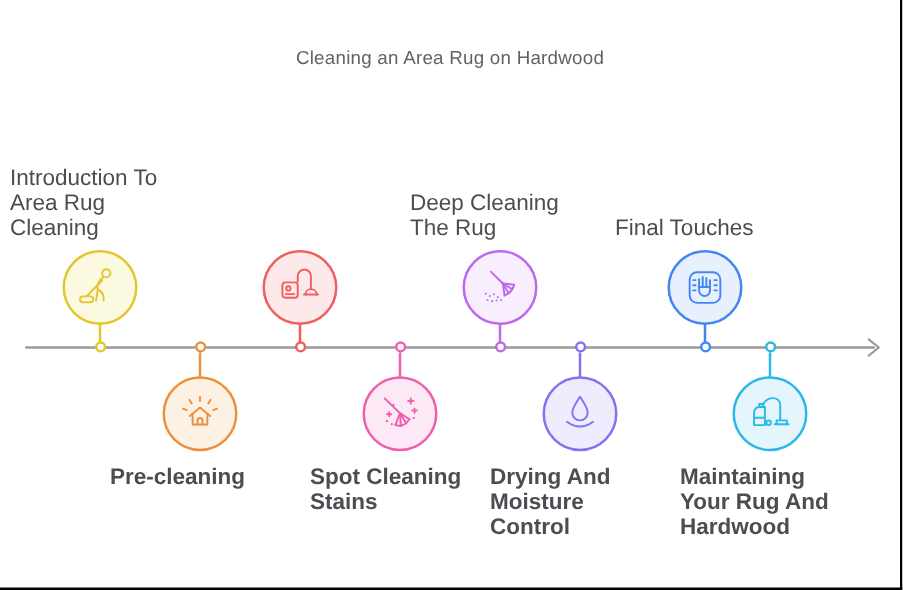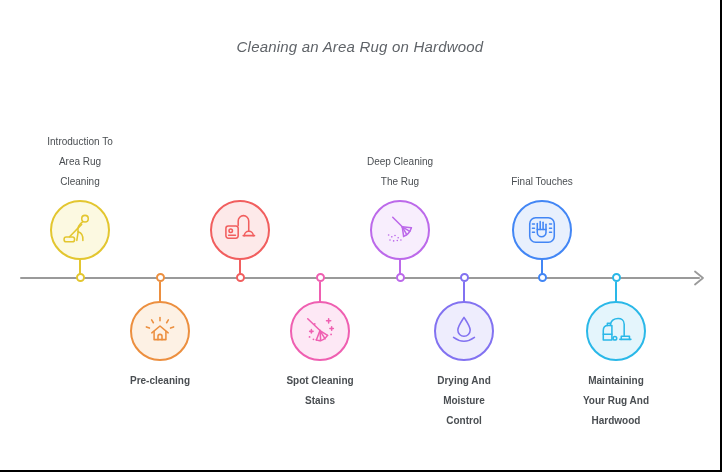--- a/index.html
+++ b/index.html
@@ -14,21 +14,20 @@
     overflow: hidden;
     font-family: "Liberation Sans", "DejaVu Sans", sans-serif;
   }
   .title {
     position: absolute;
     top: 38px; left: 0; right: 0;
     text-align: center;
     font-size: 15px;
     color: var(--title-text, #5f6368);
     letter-spacing: 0.2px;
-    font-style: italic;
   }
   
   .tl-line {
     position: absolute;
     left: 20px; top: 277px;
     width: 680px; height: 2px;
     background: var(--timeline, #9a9a9a);
     border-radius: 1px;
   }
   .tl-arrow {
@@ -36,22 +35,21 @@
     left: 693px; top: 270px;
     width: 12px; height: 16px;
     stroke: var(--timeline, #9a9a9a);
     stroke-width: 1.8; fill: none;
     stroke-linecap: round; stroke-linejoin: round;
   }
   
   .step { position: absolute; top: 0; width: 160px; height: 472px; }
   .step .label {
     position: absolute; left: 8px; right: 8px;
-    text-align: center;
-    font-size: 10px; line-height: 20px;
+    font-size: 18px; line-height: 20px;
     color: var(--label-text, #4a4e52);
   }
   .step.top .label { bottom: 280px; }
   .step.bottom .label { top: 371px; font-weight: bold; }
   .step .circle {
     position: absolute; left: 50%;
     width: 56px; height: 56px;
     transform: translateX(-50%);
     border: 2px solid var(--c);
     background: var(--f);
@@ -213,21 +211,21 @@
     <div class="stem"></div>
     <div class="marker"></div>
     <div class="circle">
       <svg class="icon" viewBox="0 0 44 44">
         <path d="M22 7 C19.5 11 15.2 16.8 15.2 21 a6.8 6.8 0 0 0 13.6 0 C28.8 16.8 24.5 11 22 7 Z"></path>
         <path d="M10.5 29 Q22 37.5 33.5 29"></path>
       </svg>
     </div>
   </div>
 
-  <div class="step top" style="left: 462px; --c: #4286f5; --f: #e8f0fd;">
+  <div class="step top" style="left: 484px; --c: #4286f5; --f: #e8f0fd;">
     <div class="label">
       <div>Final Touches</div>
     </div>
     <div class="stem"></div>
     <div class="marker"></div>
     <div class="circle">
       <svg class="icon" viewBox="0 0 44 44">
         <rect x="8.5" y="8.5" width="27" height="27" rx="6.5"></rect>
         <path d="M16.8 21.5 V14.8"></path>
         <path d="M20 21.5 V12.8"></path>

